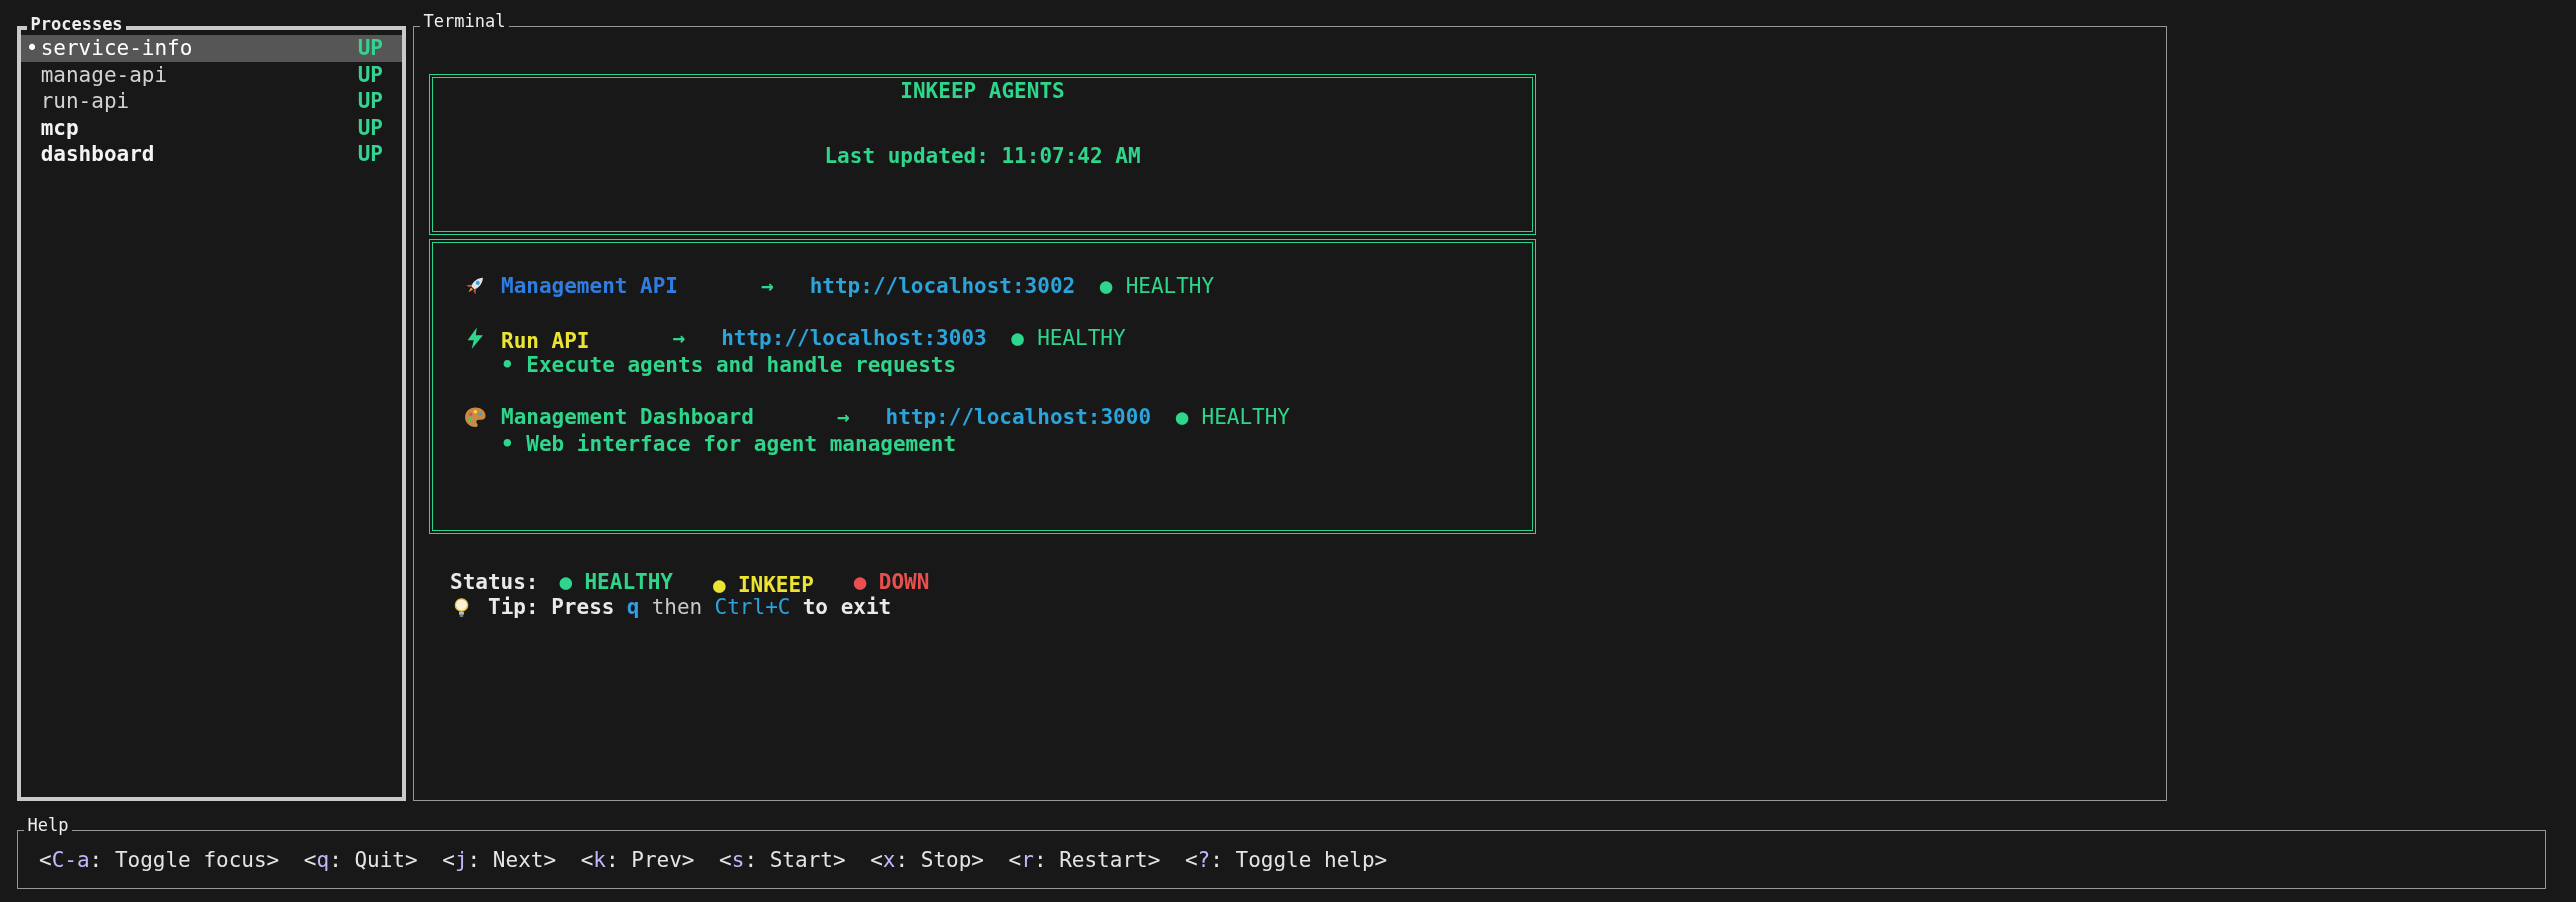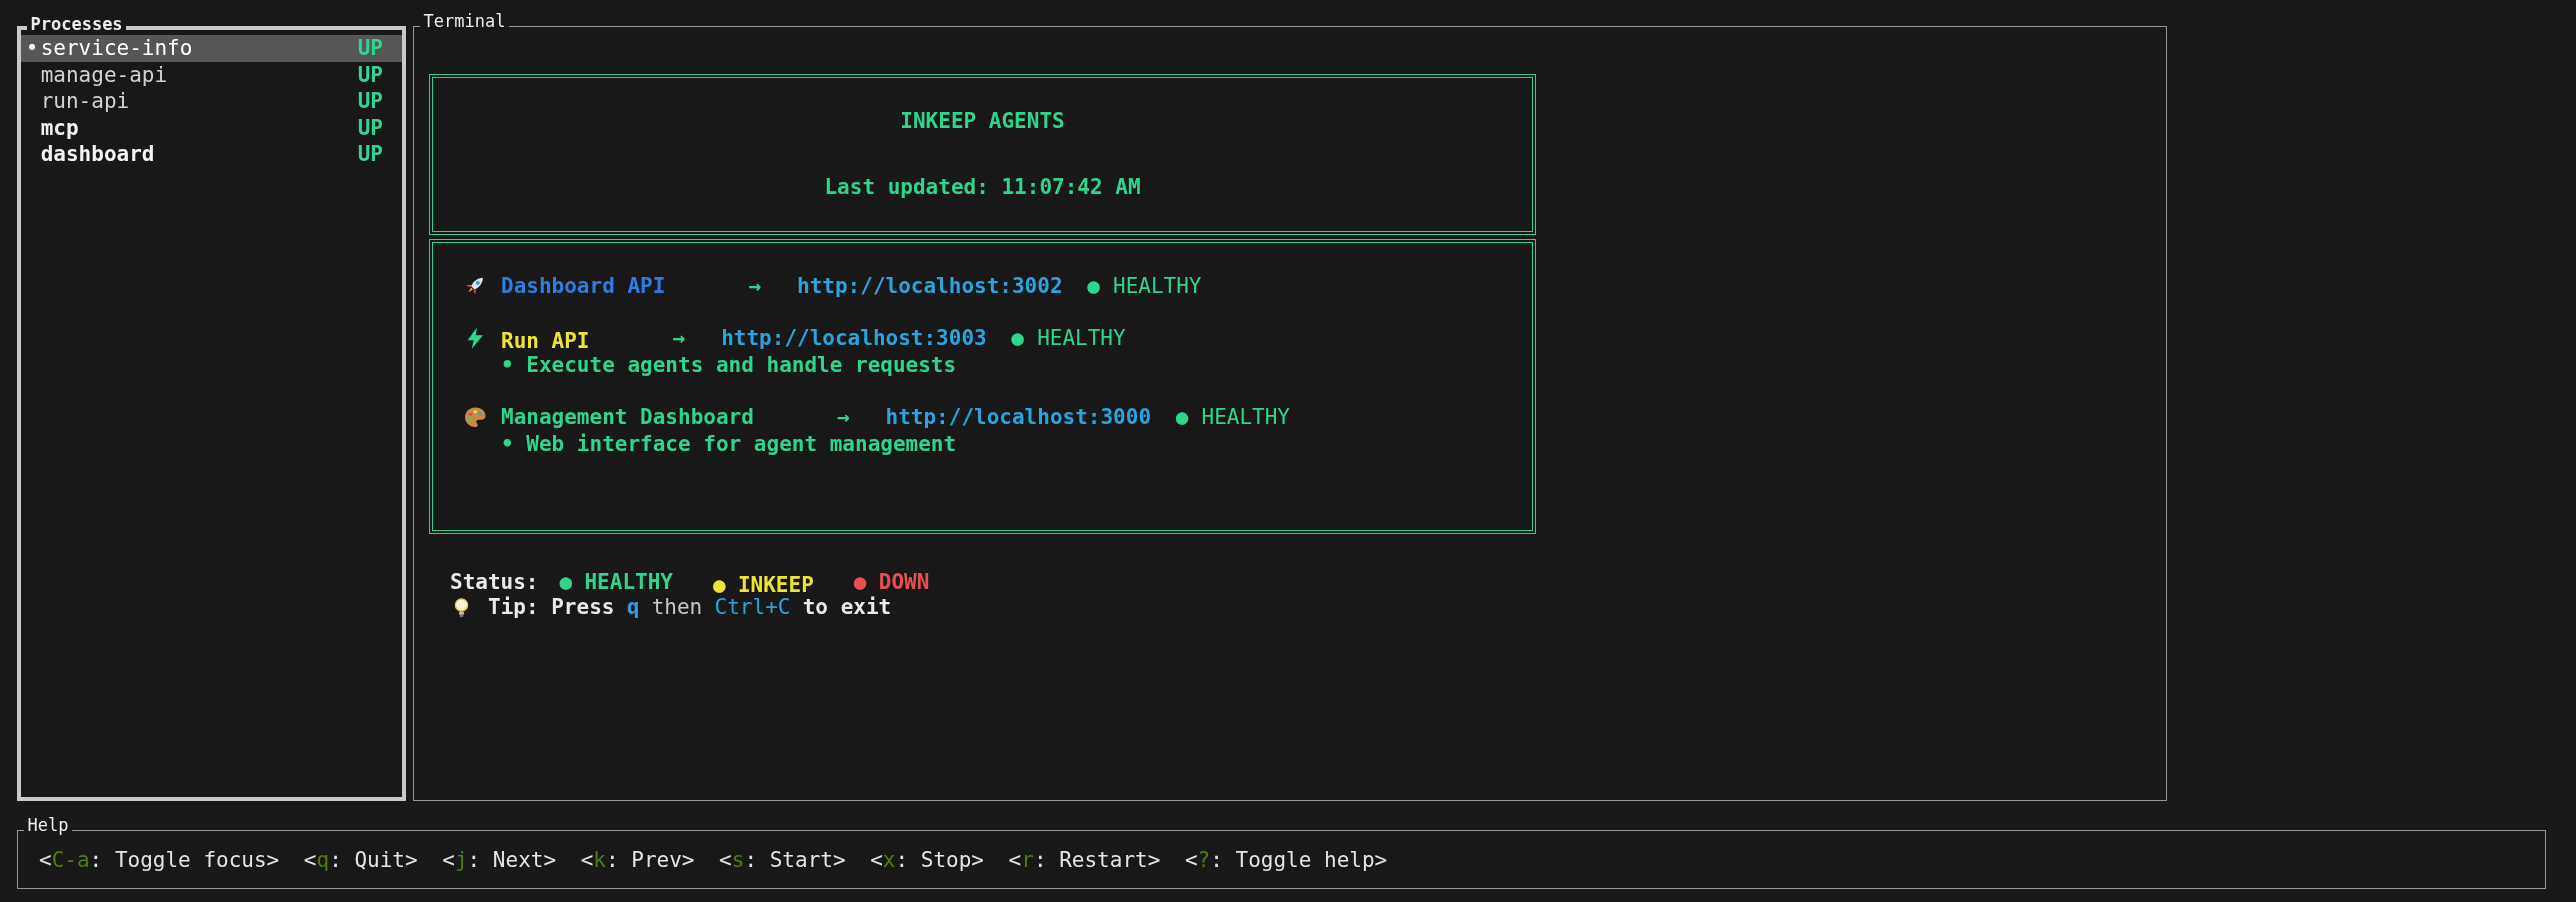--- a/index.html
+++ b/index.html
@@ -19,21 +19,21 @@
   .proc-row.selected { background:#565656; color:#ffffff; }
   .proc-row.strong { color:#f4f4f4; font-weight:700; }
   .proc-bullet { display:inline-block; width:15px; white-space:pre; }
   .proc-name { flex:1; white-space:pre; }
   .proc-status { color:#35d392; font-weight:700; }
 
   
   #terminal { left:413px; top:25.5px; width:1754px; height:775px; border:1.9px solid #969696; }
   .greenbox { position:absolute; left:15px; width:1107px; border:4.7px double #2bd48a; }
   #banner-box { top:47px; height:161px; display:flex; flex-direction:column;
-                justify-content:center; align-items:center; gap:39px; }
+                align-items:center; gap:39px; }
   .line { height:26.4px; line-height:26.4px; font-size:21px; white-space:pre; }
   .green  { color:#2fd58a; }
   .blue   { color:#2f7de0; }
   .yellow { color:#ece433;margin-top:6px; }
   .red    { color:#ea4f4f; }
   .cyan   { color:#2ba4dc; }
   .white  { color:#e9e9e9; }
   .gray   { color:#c9c9c9; }
 
   #services-box { top:212px; height:295px; padding:30px 0 0 30px; }
@@ -54,21 +54,21 @@
   .legend-dot { margin-right:12.3px; }
   .legend-text { font-weight:700; margin-right:40px; }
   .tip-icon { display:inline-flex; width:38px; }
   .tip-icon svg { width:23px; height:24.6px; }
   .tok { margin-right:12.3px; }
 
   
   #help { left:17px; top:830px; width:2529px; height:59px; border:1.9px solid #969696; }
   #help-content { display:flex; align-items:center; height:100%; padding-left:21px; }
   .shortcut { font-size:21px; color:#e4e4e4; white-space:pre; margin-right:24.6px; }
-  .shortcut .key { color:#4d7c0f; }
+  .shortcut .key { color:#c4b5fd; }
 </style>
 </head>
 <body>
 
 <div class="panel" id="processes">
   <span class="panel-label">Processes</span>
   <div class="proc-list">
 
     <div class="proc-row selected">
       <span class="proc-bullet">•</span>
@@ -118,21 +118,21 @@
         <svg viewBox="0 0 24 24">
             <g transform="rotate(45 12 12)">
               <path d="M12 1.5 C15.4 4.8 16.2 10.5 14.4 15.5 L9.6 15.5 C7.8 10.5 8.6 4.8 12 1.5 Z" fill="#dfe3e6"></path>
               <circle cx="12" cy="8.6" r="2" fill="#3aa0e0"></circle>
               <path d="M9.7 13.5 L5.6 18.2 L9.4 17.3 Z" fill="#e04b4b"></path>
               <path d="M14.3 13.5 L18.4 18.2 L14.6 17.3 Z" fill="#e04b4b"></path>
               <path d="M10.6 16.5 L13.4 16.5 L12 21.5 Z" fill="#f5a623"></path>
             </g>
           </svg>
       </span>
-      <span class="svc-name blue">Dashboard API</span>
+      <span class="svc-name blue">Management API</span>
       <span class="svc-arrow">→</span>
       <span class="svc-url">http://localhost:3002</span>
       <span class="svc-dot">●</span>
       <span class="svc-status">HEALTHY</span>
     </div>
     <div class="svc-gap"></div>
 
     <div class="line svc-line1">
       <span class="svc-icon">
         <svg viewBox="0 0 24 24">

